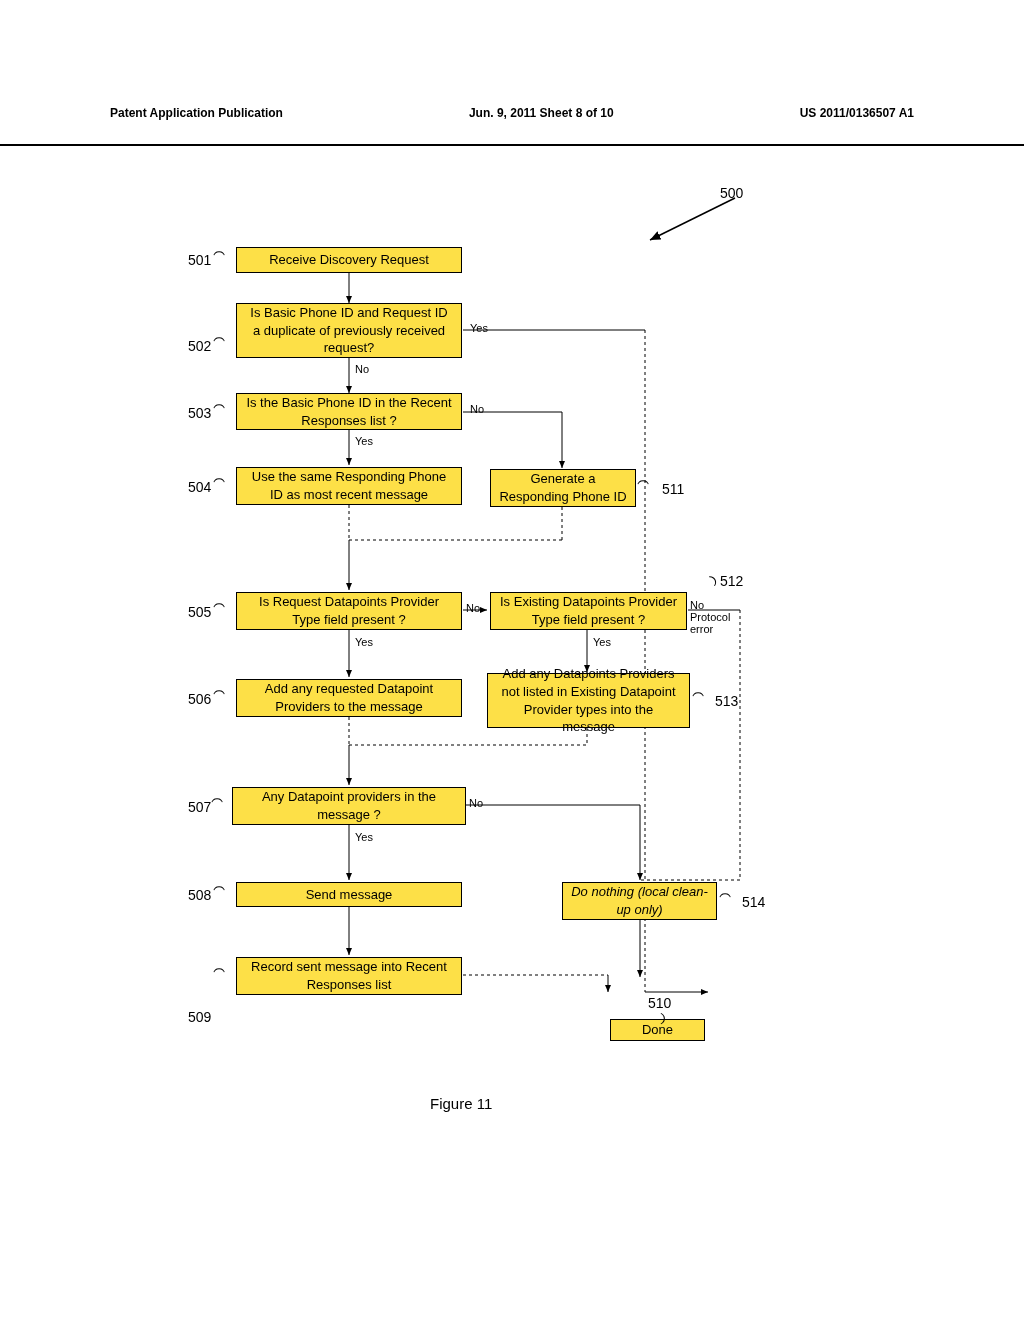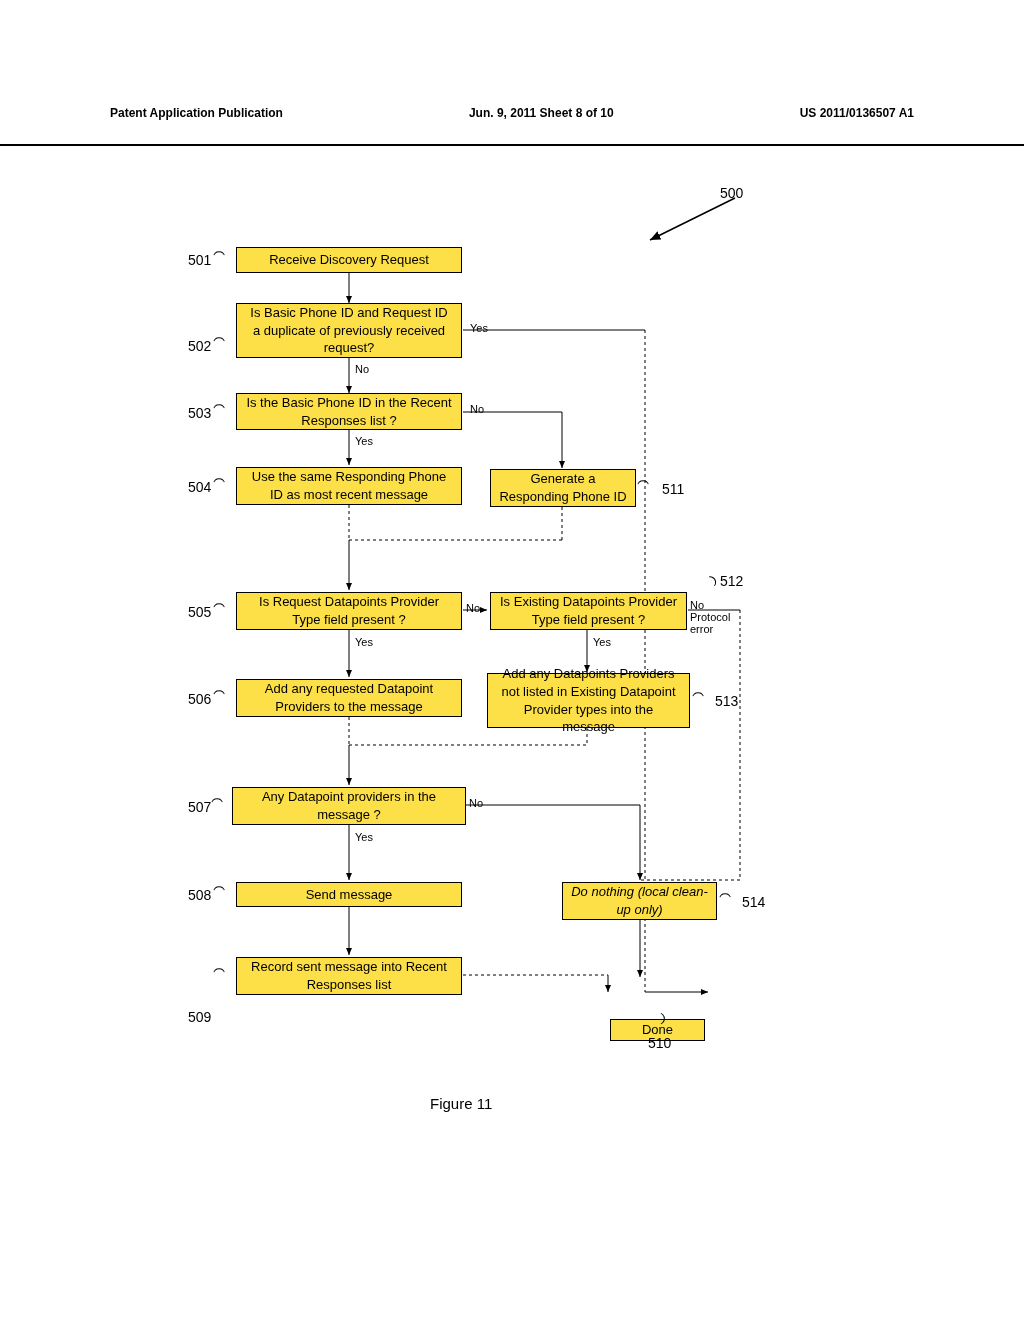--- a/index.html
+++ b/index.html
@@ -202,21 +202,21 @@
   <div class="curve" style="top:778px; left:213px;">⁀</div>
 
   <div class="ref" style="top:296px; left:662px;">511</div>
   <div class="curve" style="top:290px; left:637px;">⁀</div>
   <div class="ref" style="top:388px; left:720px;">512</div>
   <div class="curve" style="top:385px; left:702px; transform:rotate(60deg);">⁀</div>
   <div class="ref" style="top:508px; left:715px;">513</div>
   <div class="curve" style="top:502px; left:692px;">⁀</div>
   <div class="ref" style="top:709px; left:742px;">514</div>
   <div class="curve" style="top:703px; left:719px;">⁀</div>
-  <div class="ref" style="top:850px; left:648px;">510</div>
+  <div class="ref" style="top:810px; left:648px;">510</div>
   <div class="curve" style="top:820px; left:650px; transform:rotate(90deg);">⁀</div>
 
   <div class="edge-label" style="top:137px; left:470px;">Yes</div>
   <div class="edge-label" style="top:178px; left:355px;">No</div>
   <div class="edge-label" style="top:218px; left:470px;">No</div>
   <div class="edge-label" style="top:250px; left:355px;">Yes</div>
   <div class="edge-label" style="top:417px; left:466px;">No</div>
   <div class="edge-label" style="top:451px; left:355px;">Yes</div>
   <div class="edge-label" style="top:451px; left:593px;">Yes</div>
   <div class="edge-label" style="top:414px; left:690px; white-space:pre; line-height:1.1;">No

